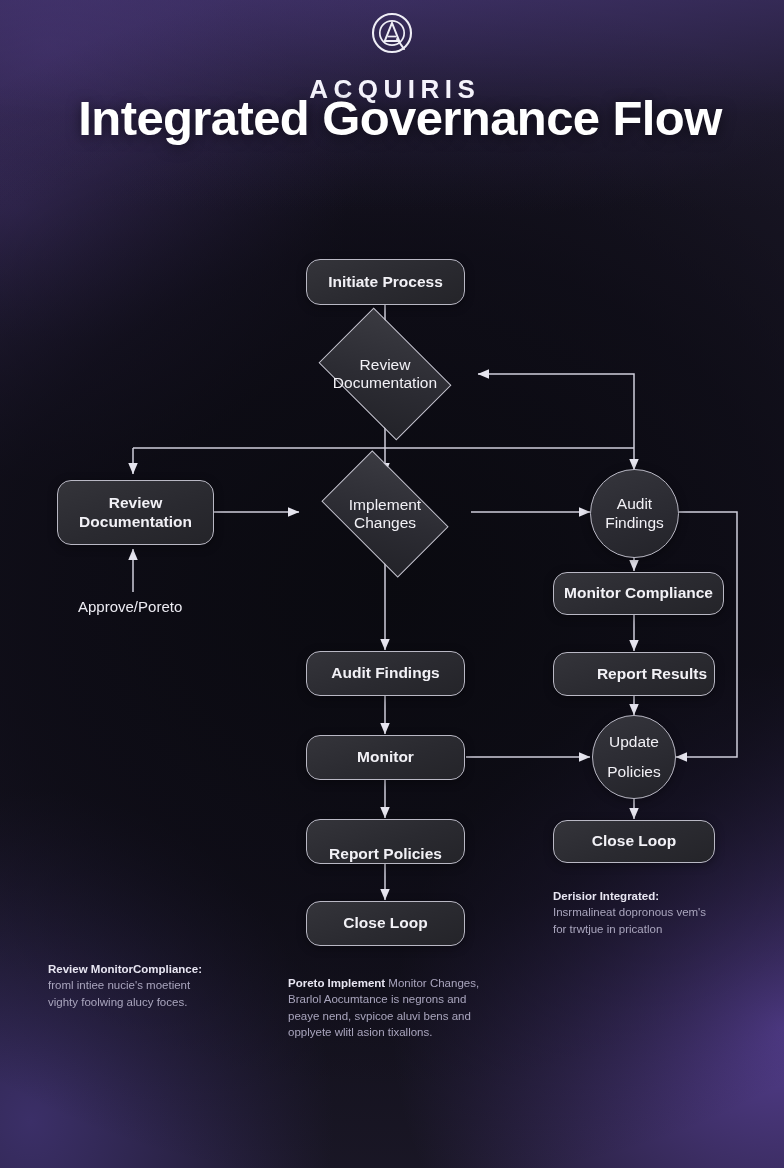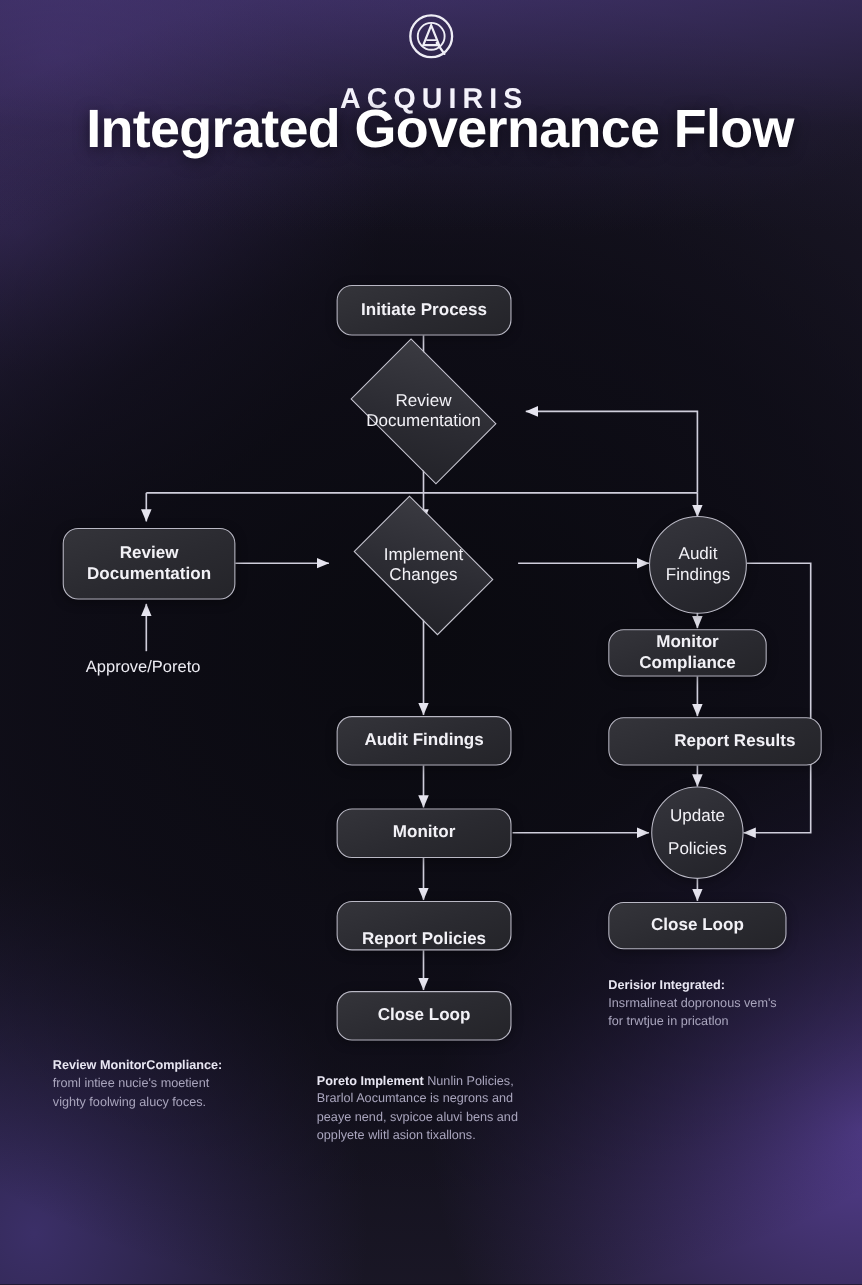--- a/index.html
+++ b/index.html
@@ -230,25 +230,25 @@
         <div>Implement</div>
         <div>Changes</div>
       </div>
     </div>
 
     <div class="node circle" style="left:590px; top:469px; width:89px; height:89px; flex-direction:column;">
       <span>Audit</span>
       <span>Findings</span>
     </div>
 
-    <div class="node box" style="left:553px; top:572px; width:144px; height:43px;">
+    <div class="node box" style="left:553px; top:572px; width:171px; height:43px;">
       <span>Monitor Compliance</span>
     </div>
 
-    <div class="node box" style="left:553px; top:652px; width:194px; height:44px;padding-left:36px;">
+    <div class="node box" style="left:553px; top:652px; width:162px; height:44px;padding-left:36px;">
       <span>Report Results</span>
     </div>
 
     <div class="node circle" style="left:592px; top:715px; width:84px; height:84px; flex-direction:column;gap:12px;">
       <span>Update</span>
       <span>Policies</span>
     </div>
 
     <div class="node box" style="left:553px; top:820px; width:162px; height:43px;">
       <span>Close Loop</span>
@@ -272,21 +272,21 @@
   </div>
 
   <div class="note" style="left:48px; top:961px; width:200px;">
     <b>Review MonitorCompliance:</b><br>
     <span class="soft">froml intiee nucie's moetient</span><br>
     <span class="soft">vighty foolwing alucy foces.</span>
   </div>
 
   <div class="note" style="left:288px; top:975px; width:245px;">
     <b>Poreto Implement</b>
-    <span class="soft">Nunlin Policies,</span><br>
+    <span class="soft">Monitor Changes,</span><br>
     <span class="soft">Brarlol Aocumtance is negrons and</span><br>
     <span class="soft">peaye nend, svpicoe aluvi bens and</span><br>
     <span class="soft">opplyete wlitl asion tixallons.</span>
   </div>
 
   <div class="note" style="left:553px; top:888px; width:200px;">
     <b>Derisior Integrated:</b><br>
     <span class="soft">Insrmalineat dopronous vem's</span><br>
     <span class="soft">for trwtjue in pricatlon</span>
   </div>

